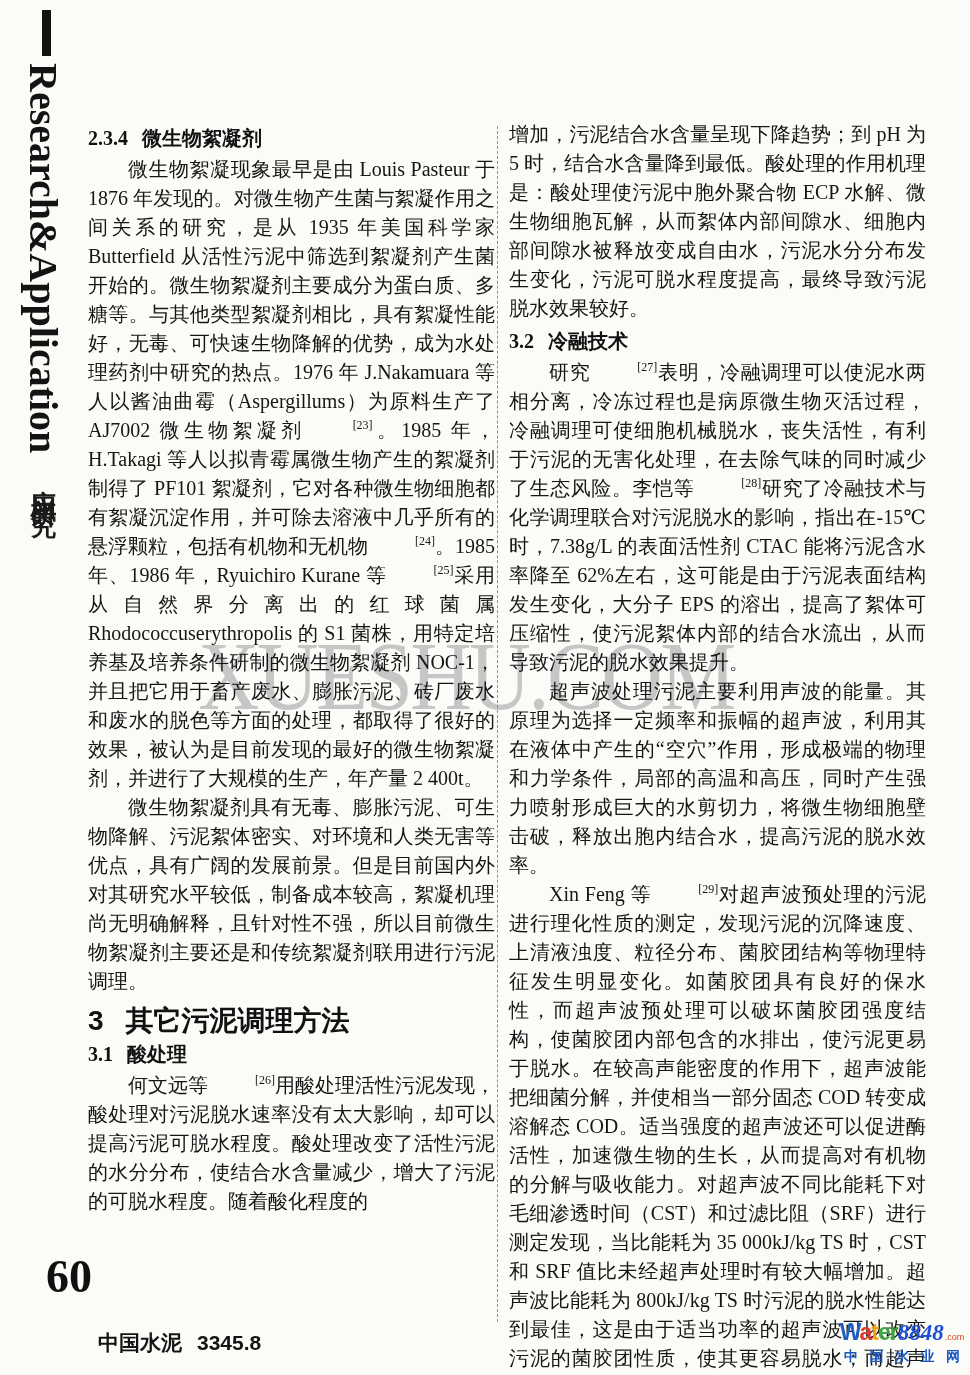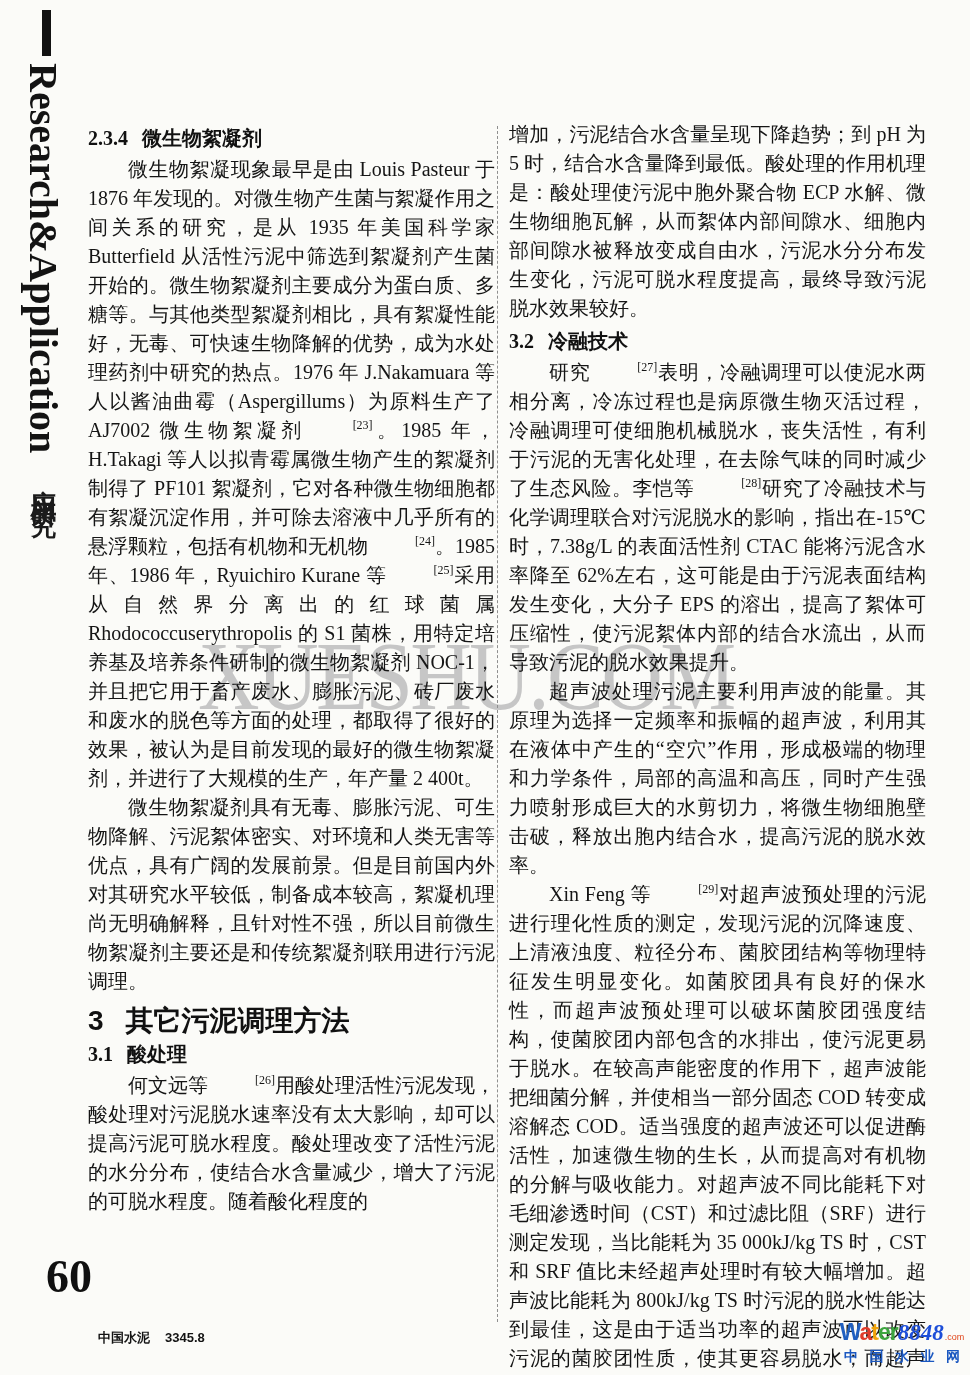--- a/index.html
+++ b/index.html
@@ -52,21 +52,21 @@
   .h-main .num{margin-right:22px;}
   sup.ref{font-size:12px;line-height:0;vertical-align:super;padding-left:47px;}
   
   .page-number{
     position:absolute;left:46px;top:1254px;
     font-weight:bold;font-size:46px;line-height:1;color:#101010;z-index:2;
   }
   .footer{
     position:absolute;left:98px;top:1329px;z-index:2;
     font-family:"Liberation Sans","DejaVu Sans",sans-serif;
-    font-weight:bold;font-size:13px;color:#131313;
+    font-weight:bold;font-size:21px;color:#131313;
     display:flex;gap:15px;align-items:baseline;
   }
   
   .logo{position:absolute;left:842px;top:1320px;width:120px;z-index:2;}
   .logo-line1{
     display:flex;align-items:baseline;justify-content:center;
     font-family:"Liberation Sans","DejaVu Sans",sans-serif;
     font-weight:bold;font-size:23px;line-height:1.1;letter-spacing:-1px;
     white-space:nowrap;
     text-align:right;

